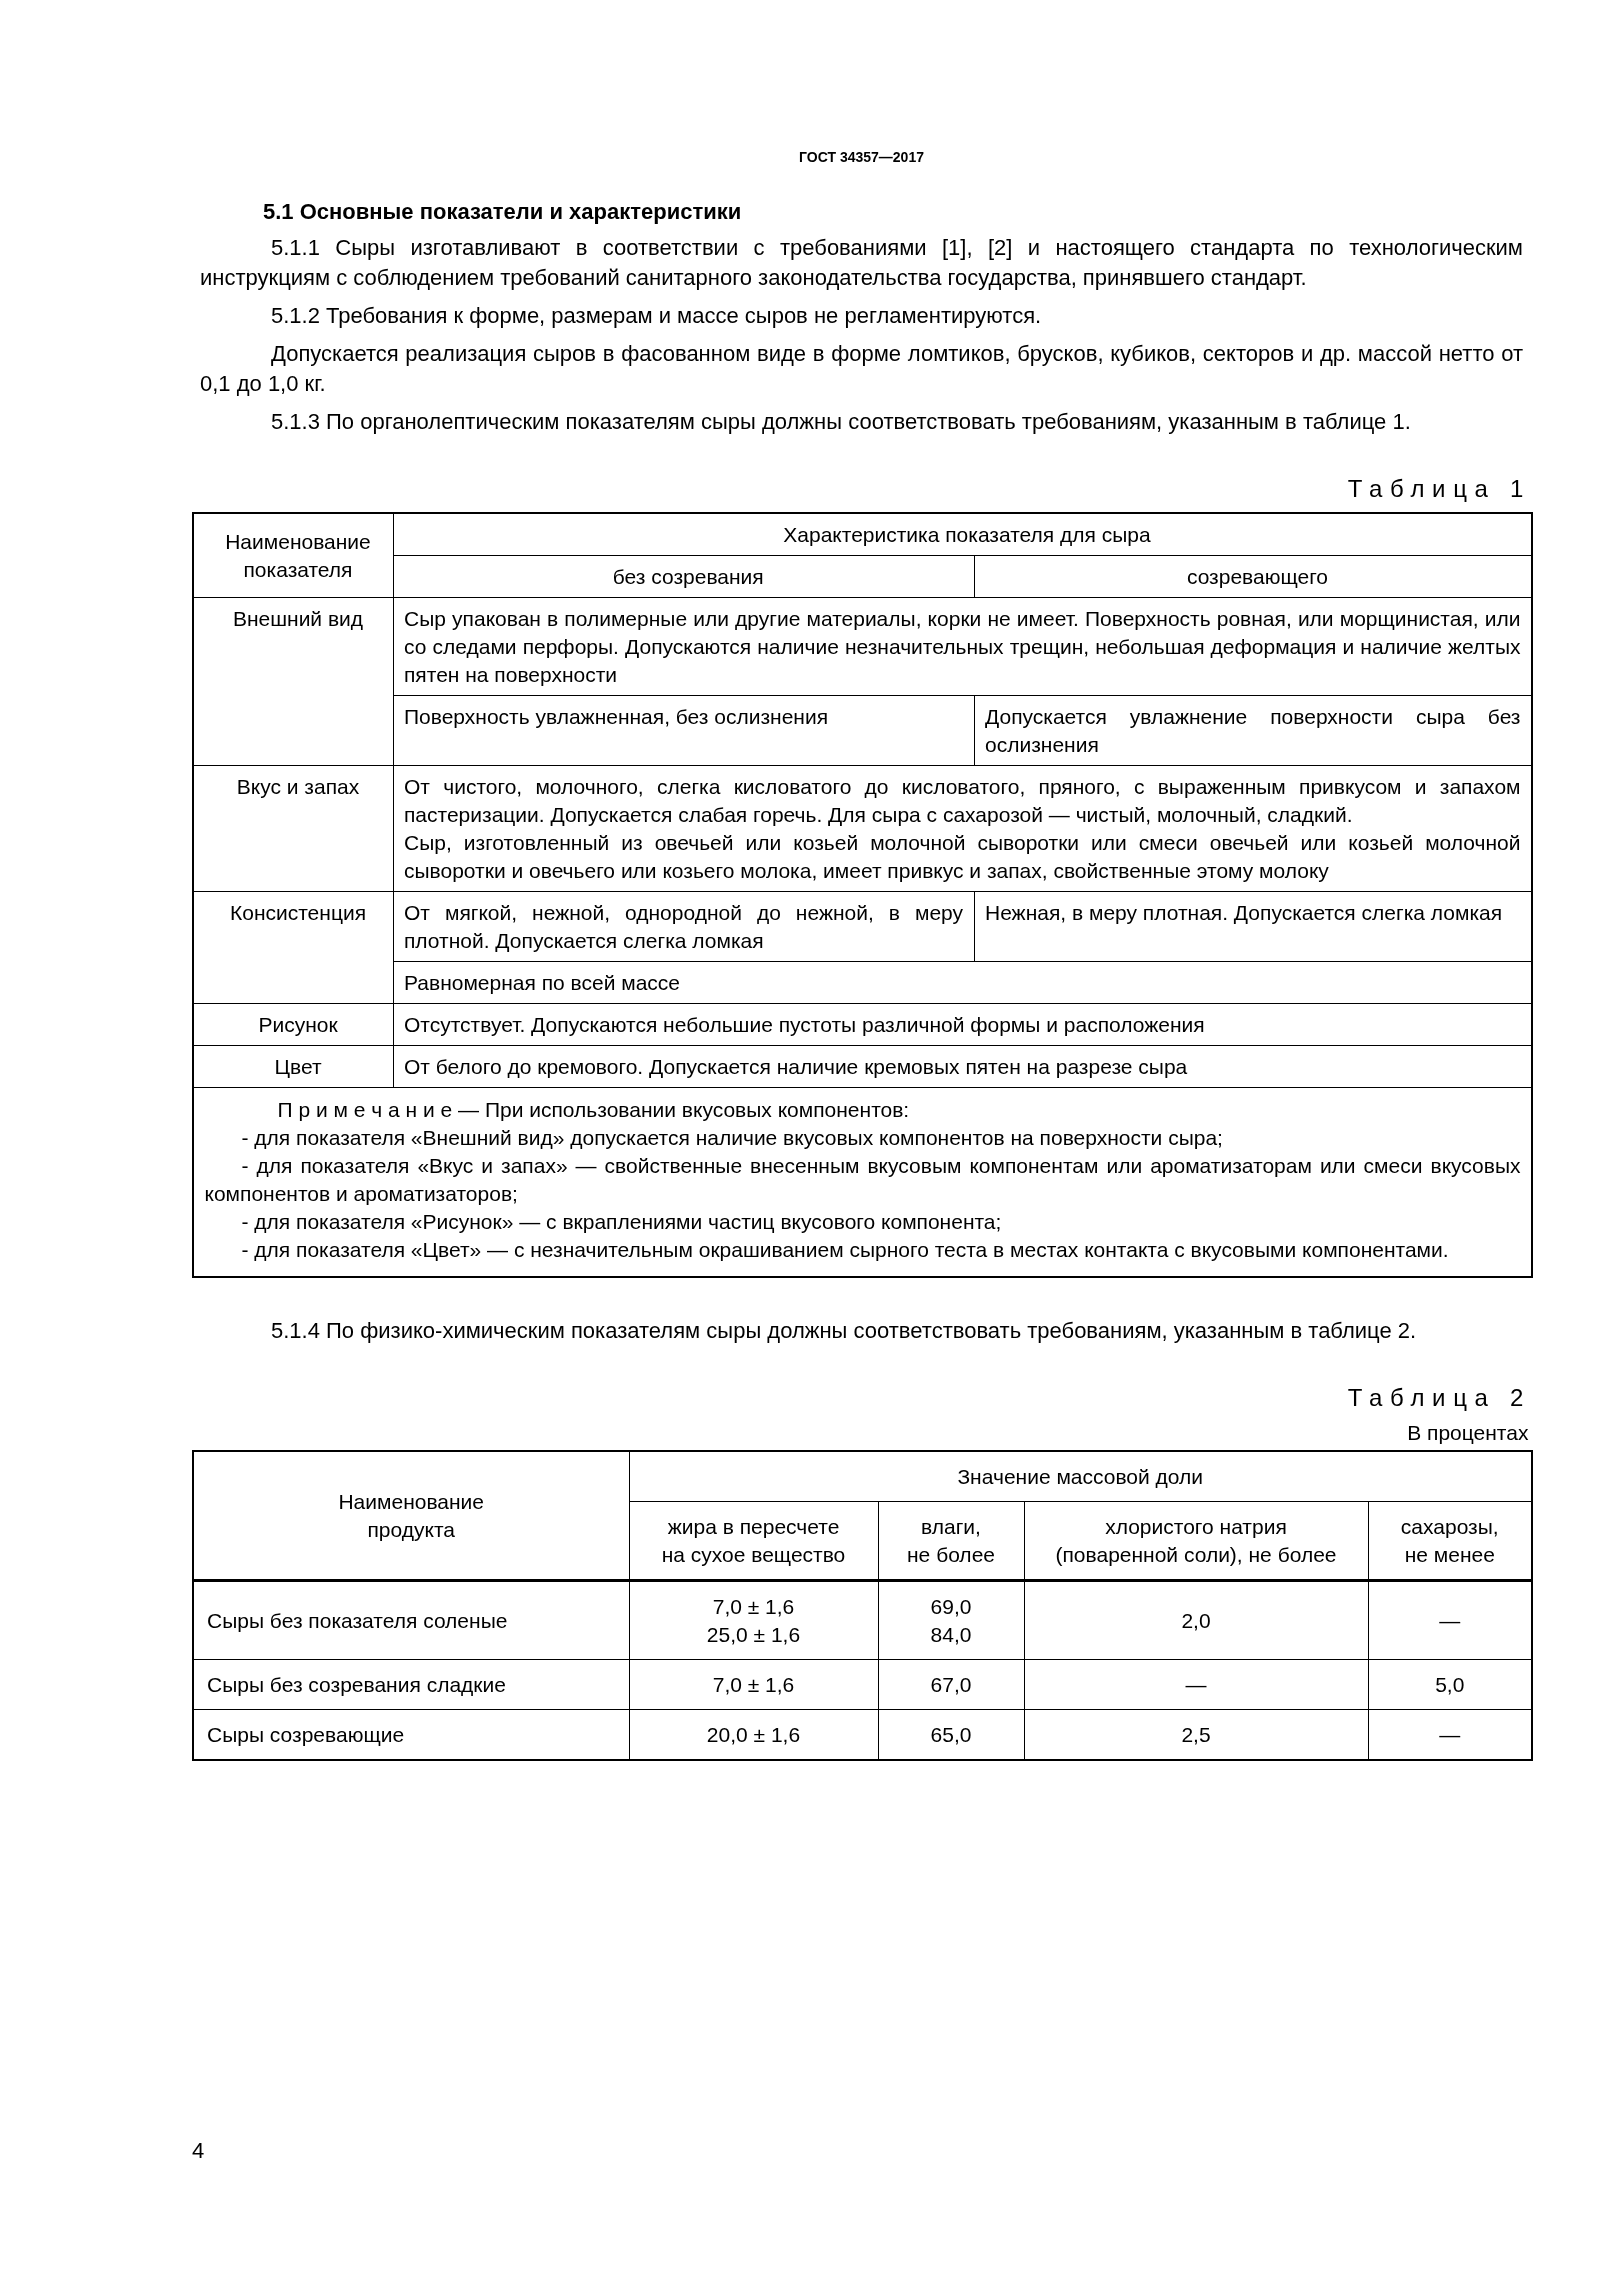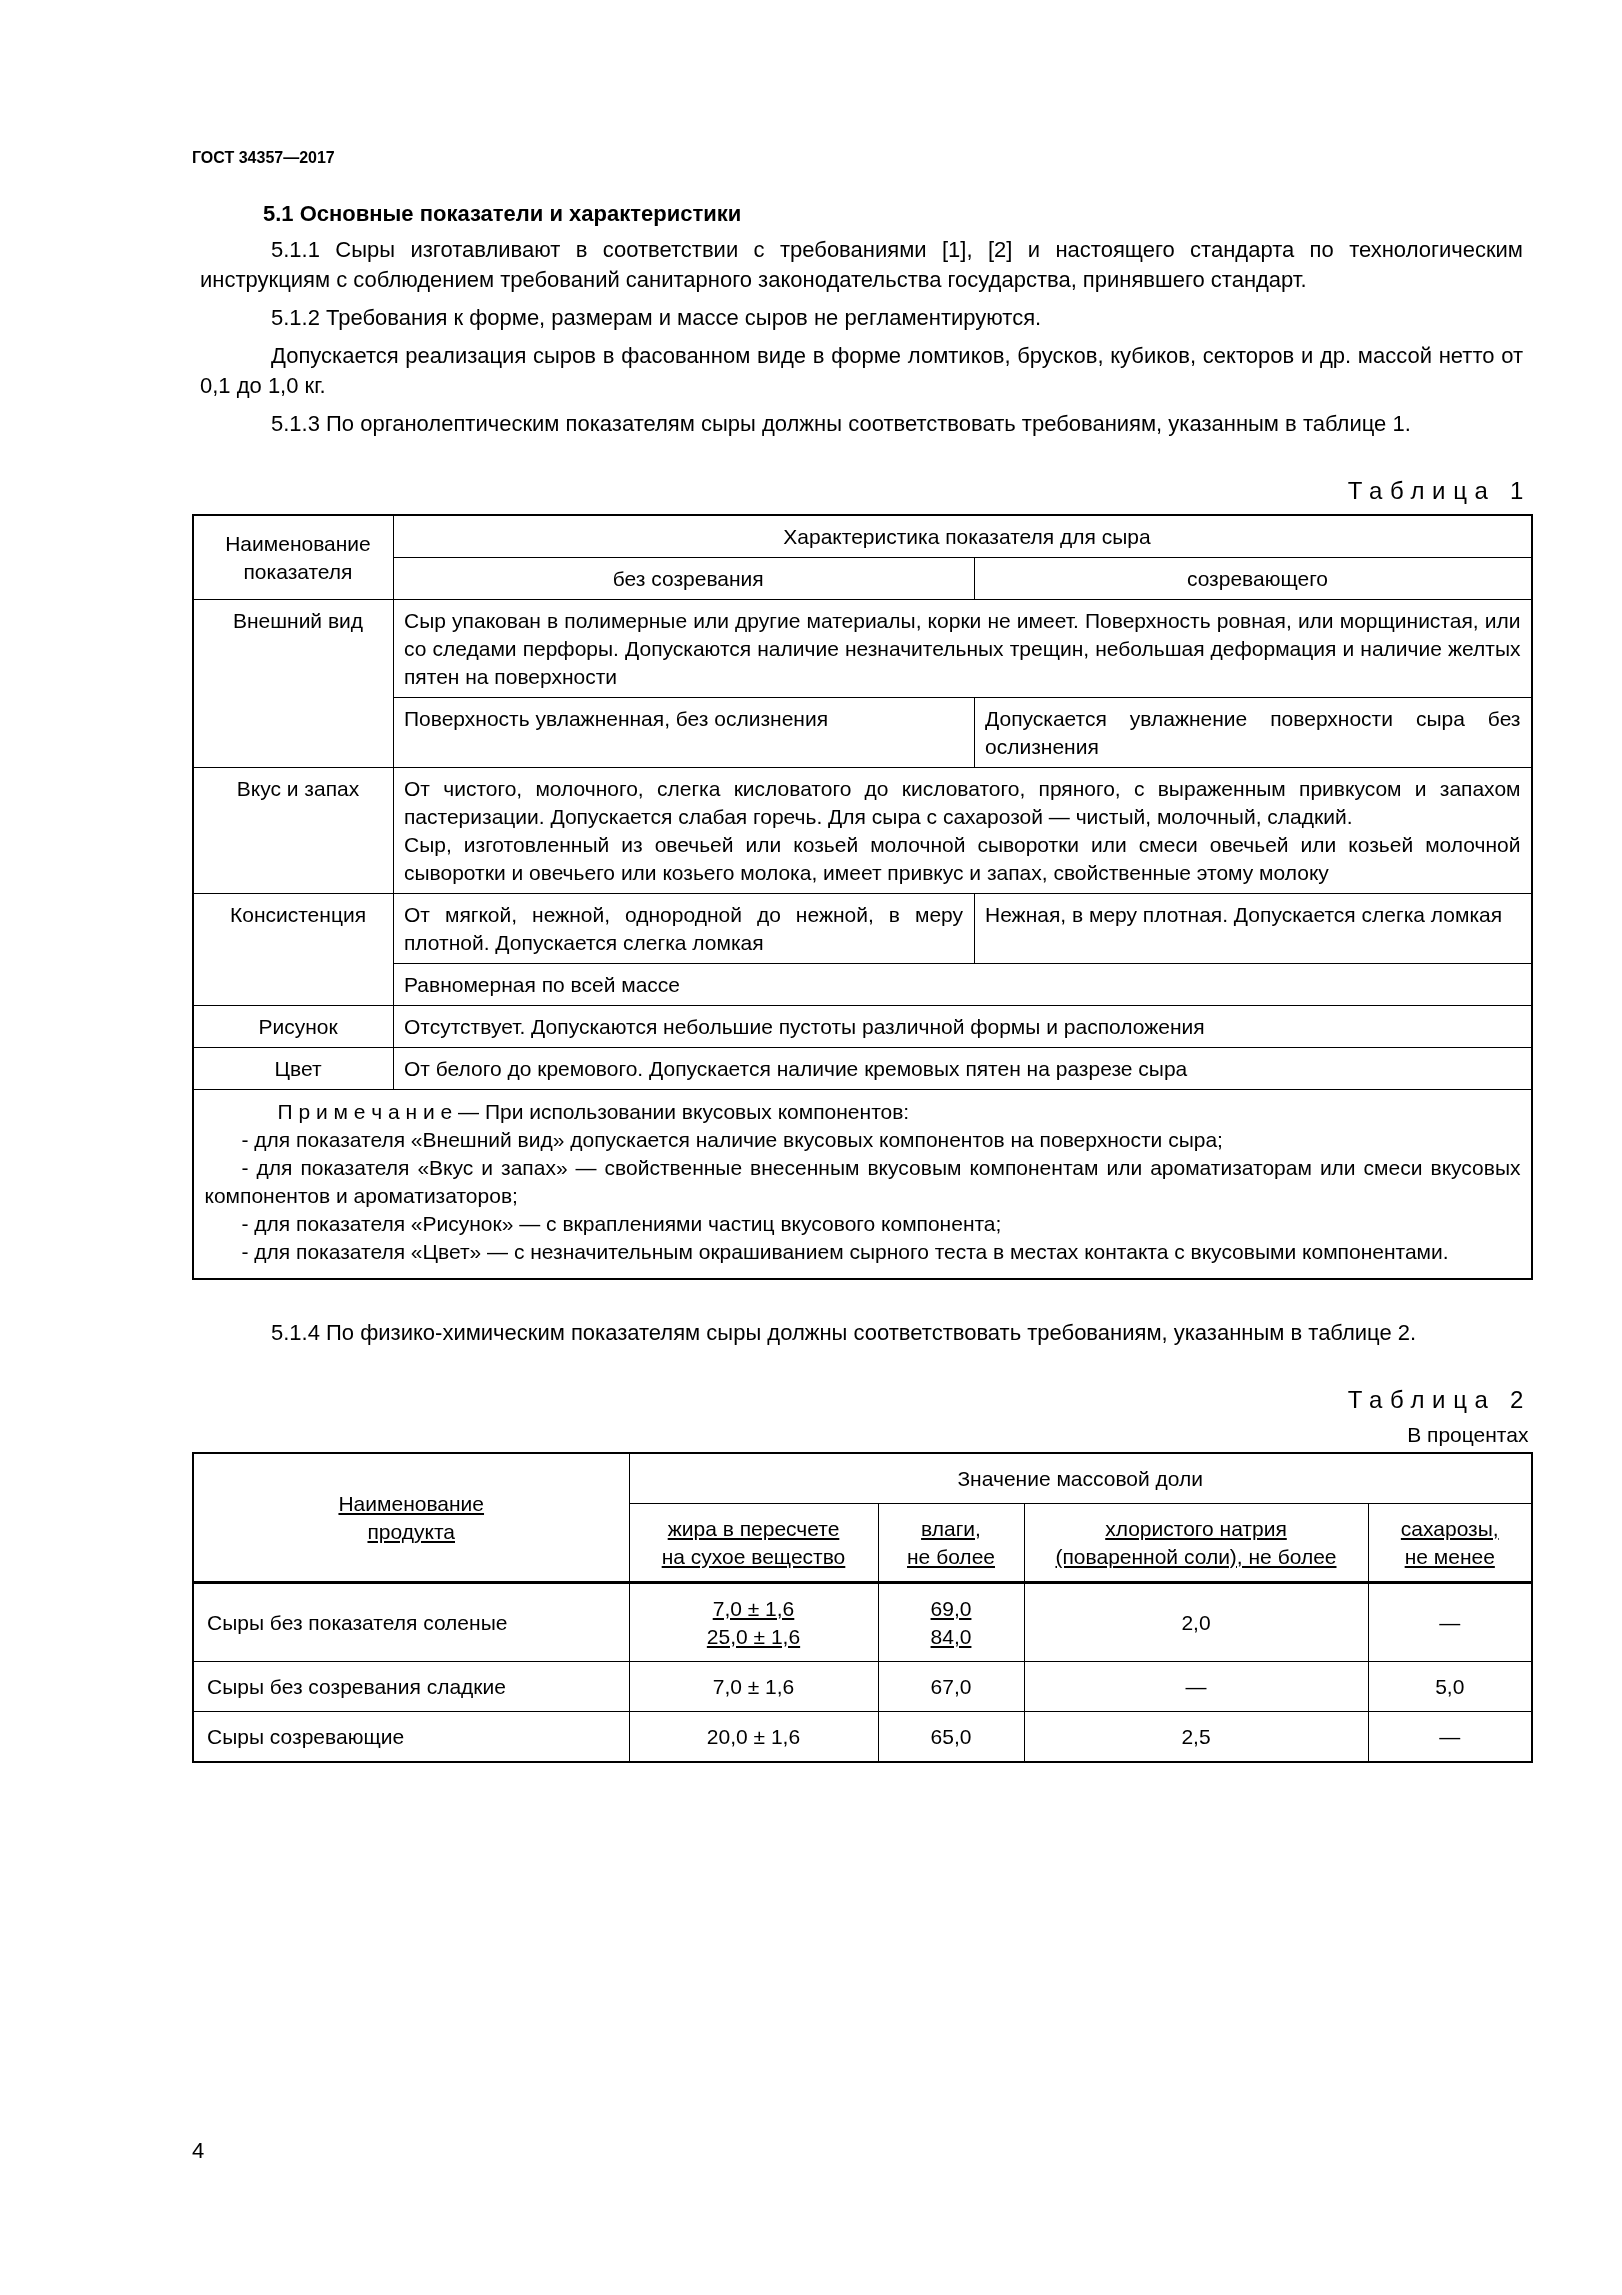--- a/index.html
+++ b/index.html
@@ -10,21 +10,21 @@
     color: #000000;
     font-family: "Liberation Sans", sans-serif;
     position: relative;
   }
   .content {
     position: absolute;
     left: 192px;
     top: 149px;
     width: 1339px;
   }
-  .doc-header { font-size: 16px; font-weight: 700; }
+  .doc-header { font-size: 14px; font-weight: 700; text-align: center; }
   .h1 { font-size: 26px; font-weight: 700; margin: 52px 0 0 71px; }
   .h2 { font-size: 22px; font-weight: 700; margin: 34px 0 0 71px; }
   p.body {
     font-size: 22px;
     line-height: 30px;
     text-align: justify;
     text-indent: 71px;
     margin: 8px;
   }
   .mt { margin-top: 22px; }
@@ -46,21 +46,21 @@
   }
   td {
     border: 1.3px solid #000;
     padding: 6.5px 10.5px;
     vertical-align: top;
     text-align: justify;
     word-wrap: break-word;
   }
   td.c { text-align: center; padding-left: 20px; }
   td.vm { vertical-align: middle; }
-  .pre { white-space: pre-line; text-decoration: underline; }
+  .pre { white-space: pre-line; }
   .cellp { margin: 0; text-align: justify; }
 
   .note-cell { padding: 7.9px 10.5px 11.8px 10.5px; }
   .note-cell p { margin: 0; text-align: justify; font-size: 21px; line-height: 28px; }
   .note-intro { text-indent: 73px; }
   .note-item { text-indent: 37px; }
 
   .t2 td { vertical-align: middle; padding: 10.5px 10.5px; }
   .t2 td.val { text-align: center; }
   .t2 td.name-cell { text-align: left; padding-left: 13px; }

